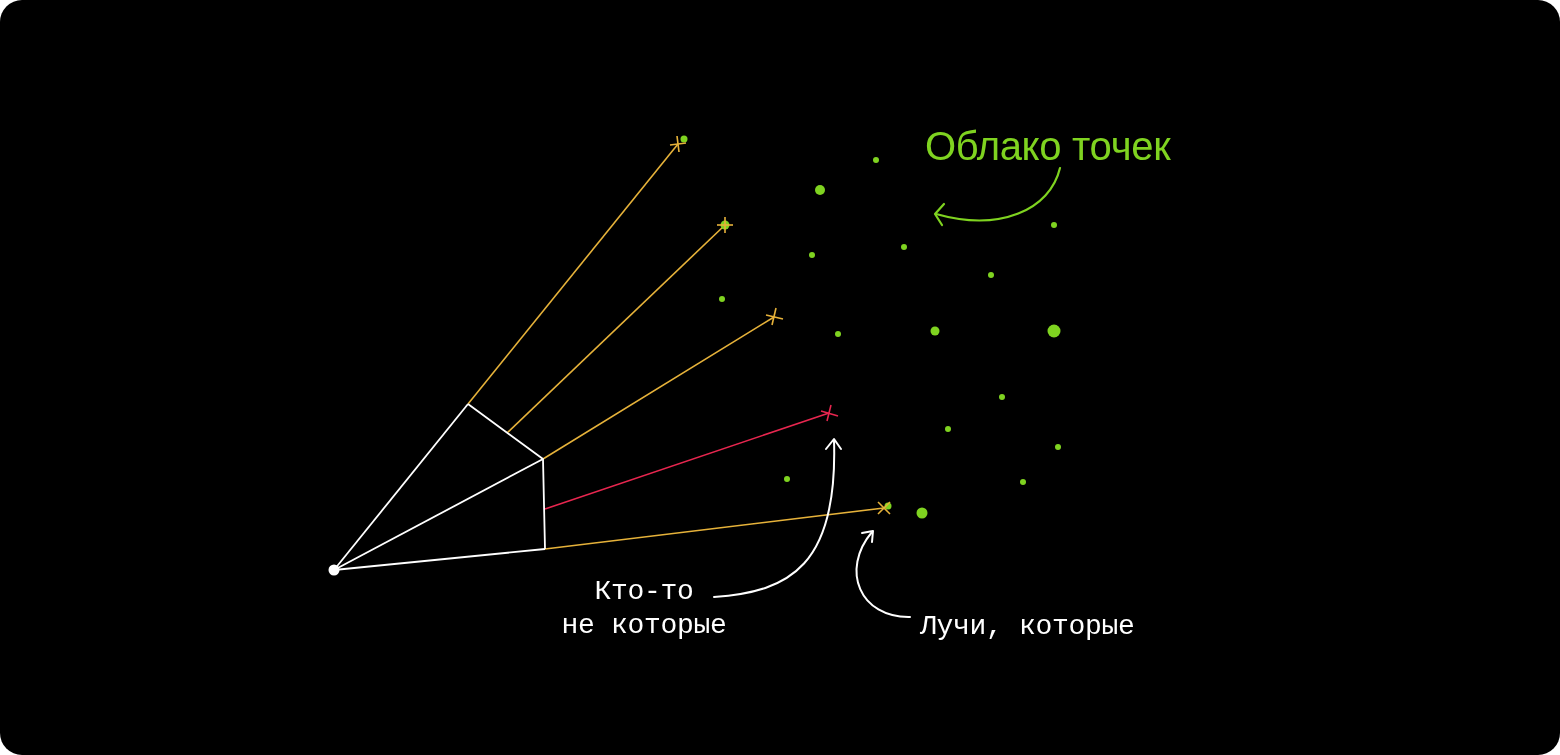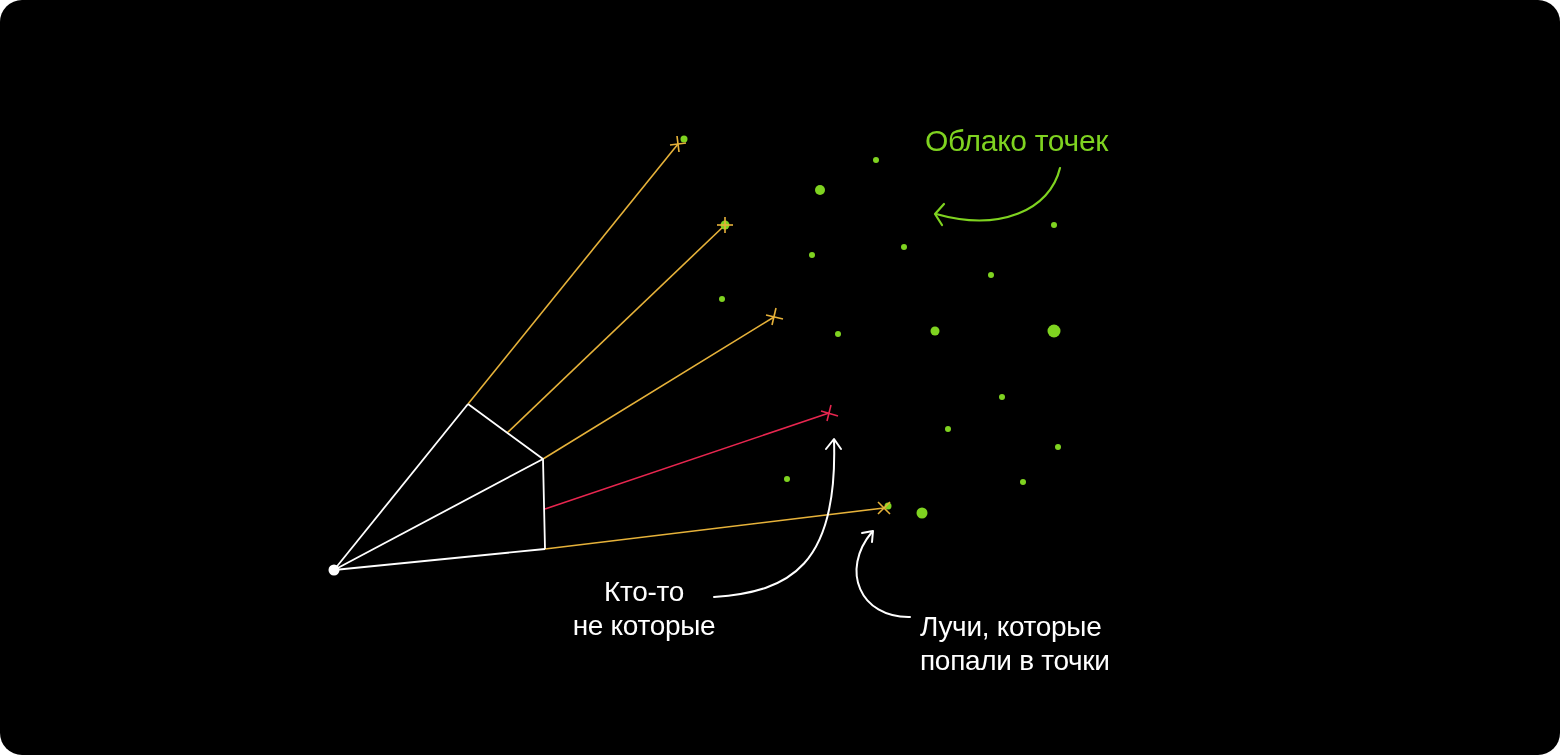--- a/index.html
+++ b/index.html
@@ -7,31 +7,31 @@
   .canvas {
     position: relative;
     width: 1560px; height: 755px;
     background: #000000;
     border-radius: 22px;
     overflow: hidden;
   }
   svg.diagram { position: absolute; left: 0; top: 0; }
   .label {
     position: absolute;
-    font-family: Liberation Sans, sans-serif;
+    font-family: Liberation Mono, monospace;
     font-size: 28px;
     line-height: 34px;
     color: #ffffff;
     white-space: nowrap;
     letter-spacing: -0.3px;
   }
   .title {
     position: absolute;
     font-family: "Liberation Sans", "DejaVu Sans", sans-serif;
-    font-size: 30px;
+    font-size: 40px;
     font-weight: 500;
     color: #7fd320;
     white-space: nowrap;
     letter-spacing: -0.3px;
     text-align: right;
   }
 </style>
 </head>
 <body>
 
@@ -117,15 +117,14 @@
 
   <div class="title" style="left:925px; top:124px;">Облако точек</div>
 
   <div class="label" style="left:544px; top:575px; width:200px; text-align:center;">
     <div>Кто-то</div>
     <div>не которые</div>
   </div>
 
   <div class="label" style="left:920px; top:610px;">
     <div>Лучи, которые</div>
-    <div>попали в точки</div>
   </div>
 </div>
 
 </body></html>

